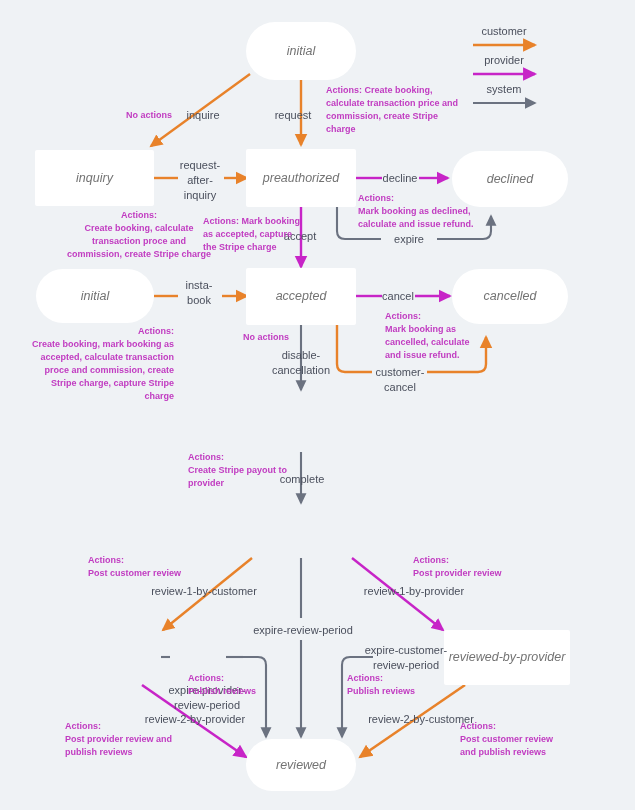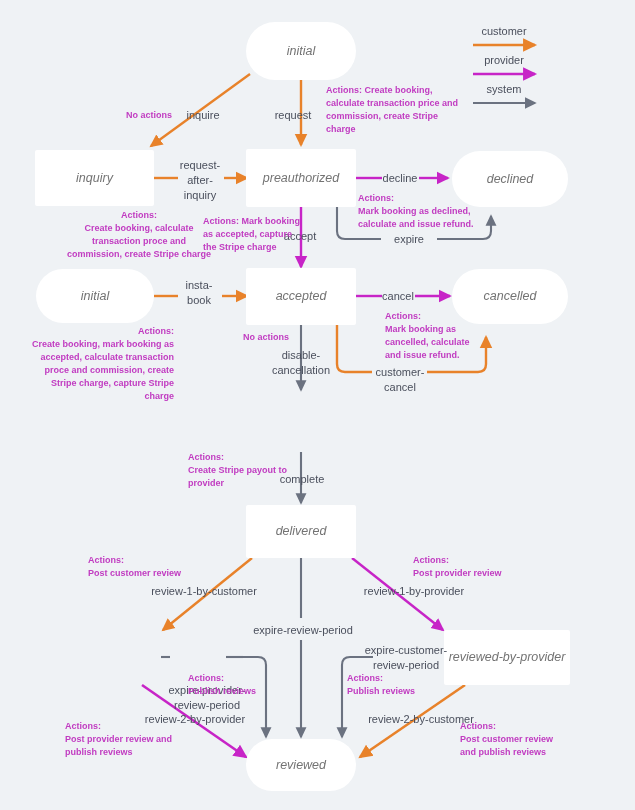--- a/index.html
+++ b/index.html
@@ -137,21 +137,20 @@
 
   <div class="node pill" style="left:452px;top:151px;width:116px;height:56px;">declined</div>
 
   <div class="node pill" style="left:36px;top:269px;width:118px;height:54px;">initial</div>
 
   <div class="node" style="left:246px;top:268px;width:110px;height:57px;">accepted</div>
 
   <div class="node pill" style="left:452px;top:269px;width:116px;height:55px;">cancelled</div>
 
 
-  <div class="node" style="left:246px;top:505px;width:110px;height:53px;">delivered</div>
 
 
   <div class="node" style="left:444px;top:630px;width:126px;height:55px;">reviewed-by-provider</div>
 
   <div class="node pill" style="left:246px;top:739px;width:110px;height:52px;">reviewed</div>
 
   <div class="lbl" style="left:176px;top:108px;width:54px;">inquire</div>
   <div class="lbl" style="left:266px;top:108px;width:54px;">request</div>
   <div class="lbl" style="left:168px;top:158px;width:64px;">request-
 after-

